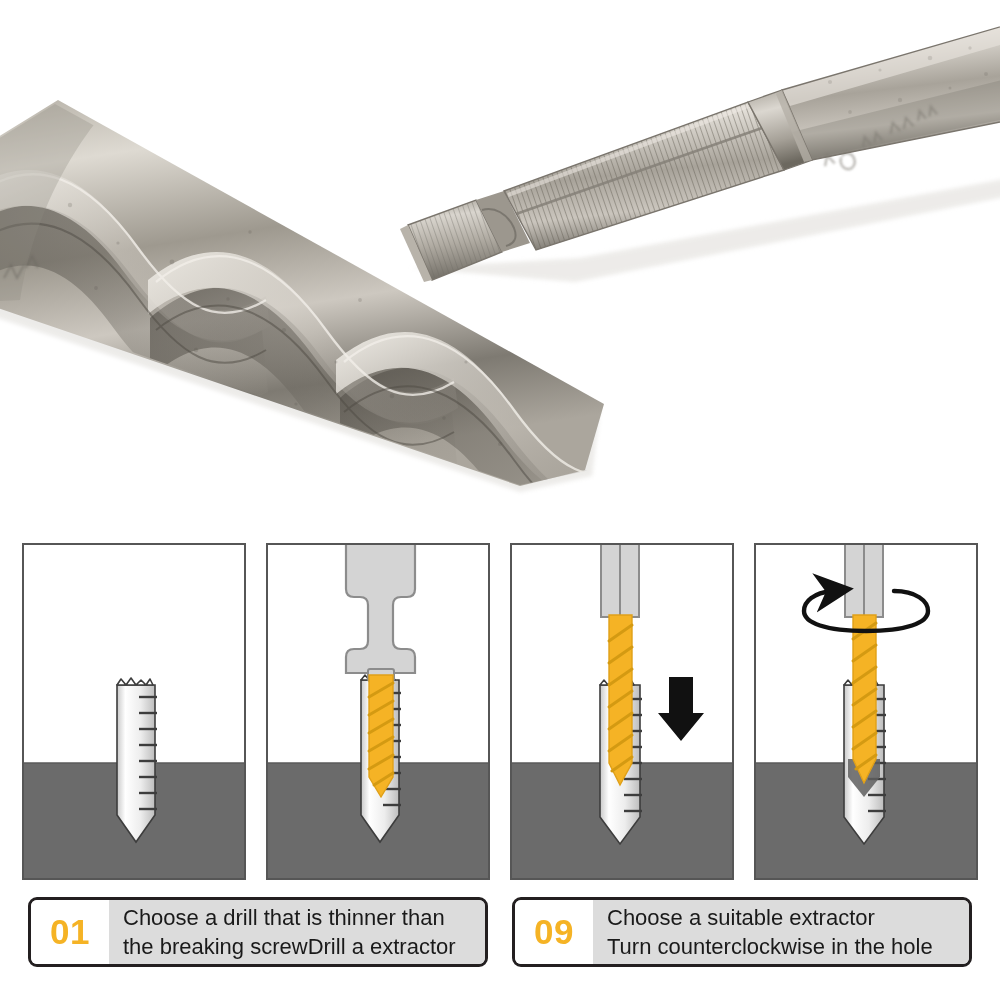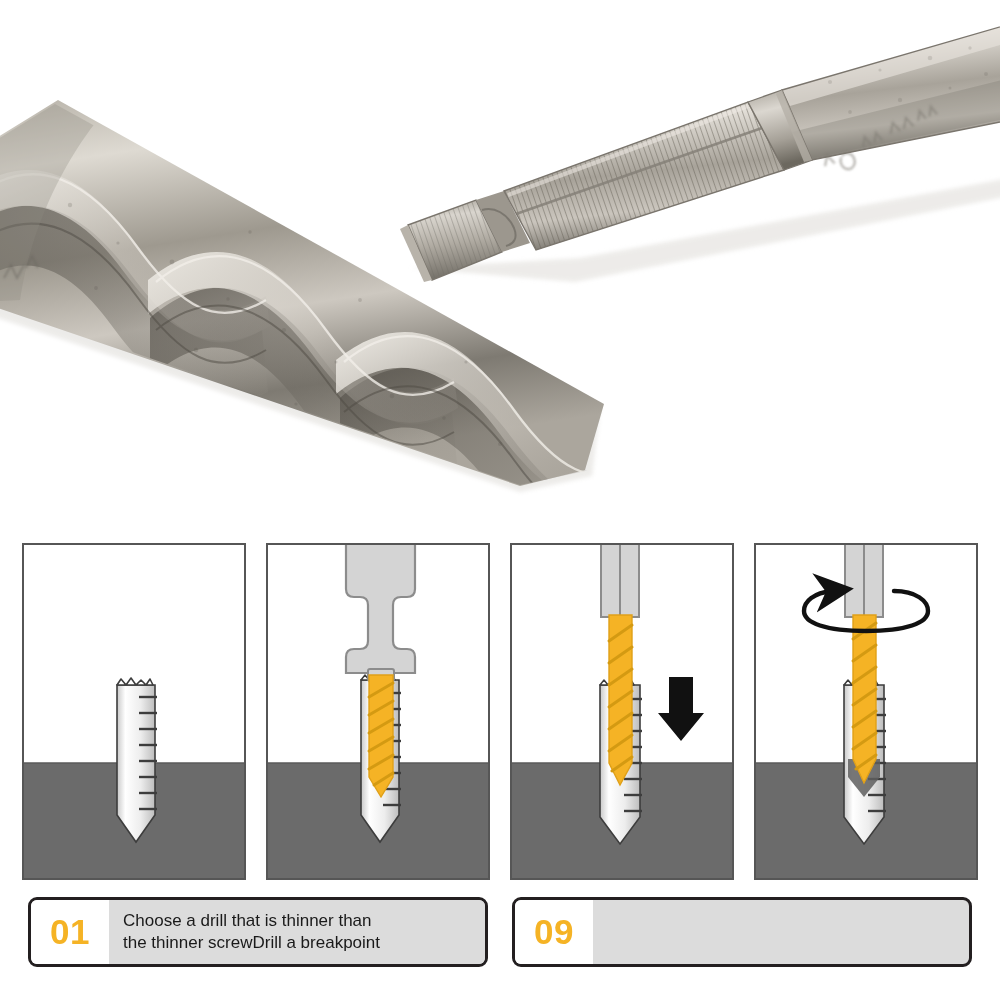--- a/index.html
+++ b/index.html
@@ -32,21 +32,21 @@
   }
   .caption-num {
     width: 78px; flex: 0 0 78px; background: #ffffff;
     display: flex; align-items: center; justify-content: center;
     color: #f5b325; font-size: 35px; font-weight: bold; letter-spacing: 0.5px;
   }
   .caption-text {
     flex: 1 1 auto; background: #dcdcdc;
     display: flex; flex-direction: column; justify-content: center;
     padding: 0 12px 0 14px; color: #1a1a1a;
-    font-size: 17px; line-height: 1.32; white-space: nowrap;
+    font-size: 22px; line-height: 1.32; white-space: nowrap;
   }
   .caption-line { display: block; }
 </style>
 </head>
 <body>
 
 <div class="page">
 
   <div class="photo-area">
     <svg class="photo-svg" width="1000" height="525" viewBox="0 0 1000 525">
@@ -431,22 +431,26 @@
       </svg>
     </div>
   </div>
 
   <div class="captions">
 
     <div class="caption-box">
       <div class="caption-num">01</div>
       <div class="caption-text">
         <span class="caption-line">Choose a drill that is thinner than</span>
-        <span class="caption-line">the thinner screwDrill a breakpoint</span>
+        <span class="caption-line">the breaking screwDrill a extractor</span>
       </div>
     </div>
 
     <div class="caption-box">
       <div class="caption-num">09</div>
+      <div class="caption-text">
+        <span class="caption-line">Choose a suitable extractor</span>
+        <span class="caption-line">Turn counterclockwise in the hole</span>
+      </div>
     </div>
   </div>
 
 </div>
 
 </body></html>

